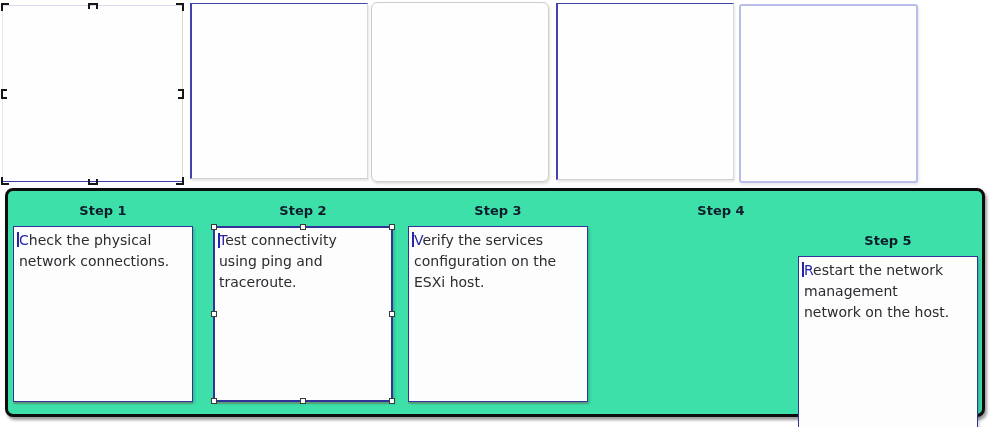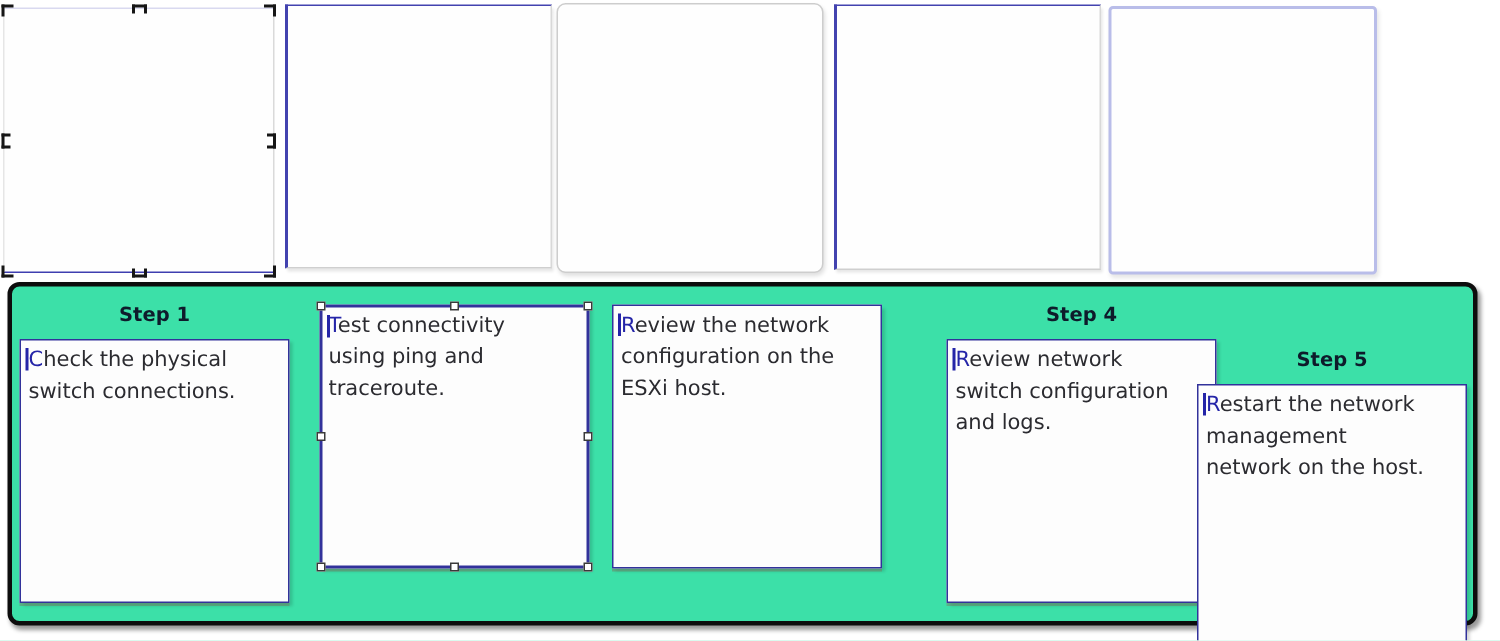--- a/index.html
+++ b/index.html
@@ -85,58 +85,54 @@
   <div class="slot slot-4"></div>
   <div class="slot slot-5"></div>
 
   <div class="panel">
 
     <div class="step step-1">
       <div class="step-label">Step 1</div>
       <div class="step-card">
         <span class="caret"></span>
         <div class="step-text">Check the physical
-switch connections.</div>
+network connections.</div>
       </div>
     </div>
 
     <div class="step step-2">
+      <div class="step-label">Step 2</div>
       <div class="step-card selected">
         <span class="caret"></span>
         <div class="step-text">Test connectivity
 using ping and
 traceroute.</div>
         <span class="sq sq-tl"></span>
         <span class="sq sq-tm"></span>
         <span class="sq sq-tr"></span>
         <span class="sq sq-ml"></span>
         <span class="sq sq-mr"></span>
         <span class="sq sq-bl"></span>
         <span class="sq sq-bm"></span>
         <span class="sq sq-br"></span>
       </div>
     </div>
 
     <div class="step step-3">
+      <div class="step-label">Step 3</div>
       <div class="step-card">
         <span class="caret"></span>
-        <div class="step-text">Review the network
+        <div class="step-text">Verify the services
 configuration on the
 ESXi host.</div>
       </div>
     </div>
 
     <div class="step step-4">
       <div class="step-label">Step 4</div>
-      <div class="step-card">
-        <span class="caret"></span>
-        <div class="step-text">Review network
-switch configuration
-and logs.</div>
-      </div>
     </div>
 
     <div class="step step-5">
       <div class="step-label">Step 5</div>
       <div class="step-card">
         <span class="caret"></span>
         <div class="step-text">Restart the network
 management
 network on the host.</div>
       </div>

